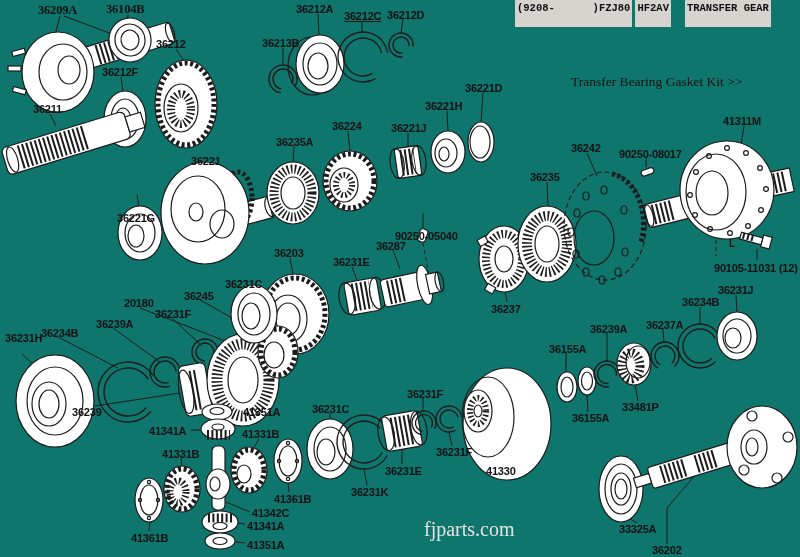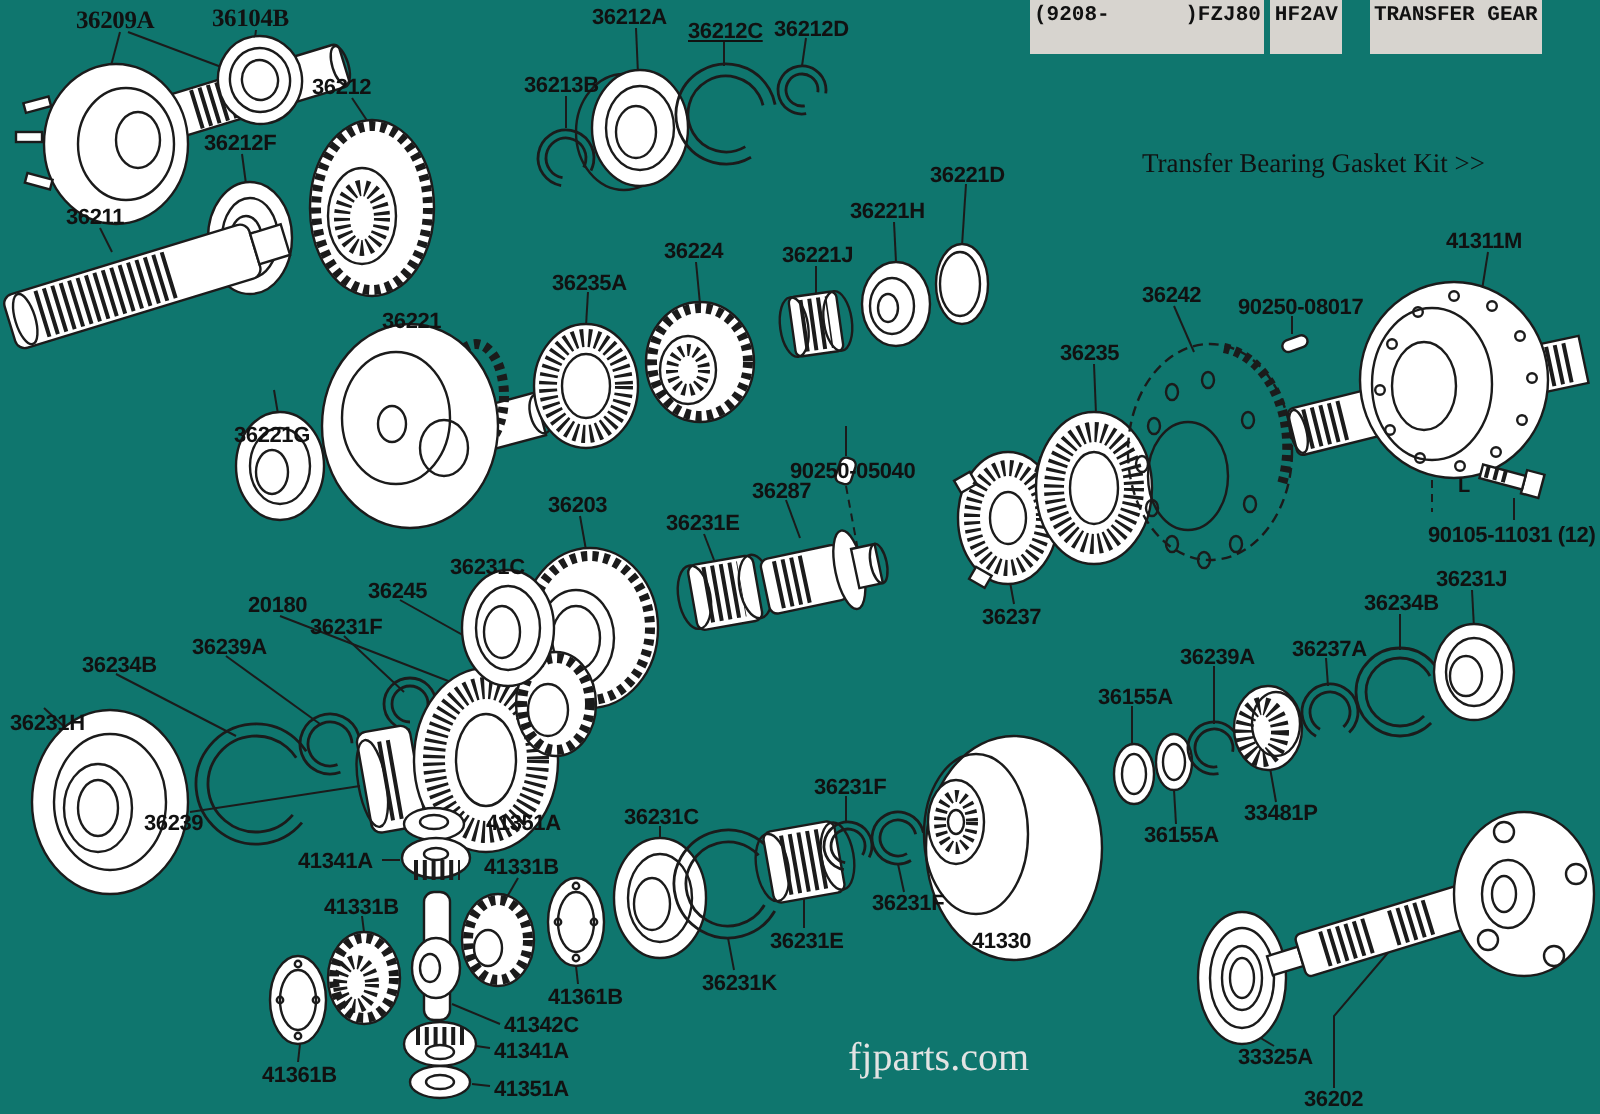--- a/index.html
+++ b/index.html
@@ -513,21 +513,21 @@
       <div class="part-label small" style="left: 729px; top: 238px;">L</div>
       <div class="part-label" style="left: 491px; top: 303px;">36237</div>
       <div class="part-label" style="left: 718px; top: 284px;">36231J</div>
       <div class="part-label" style="left: 682px; top: 296px;">36234B</div>
       <div class="part-label" style="left: 225px; top: 278px;">36231C</div>
       <div class="part-label" style="left: 184px; top: 290px;">36245</div>
       <div class="part-label" style="left: 124px; top: 297px;">20180</div>
       <div class="part-label" style="left: 155px; top: 308px;">36231F</div>
       <div class="part-label" style="left: 96px; top: 318px;">36239A</div>
       <div class="part-label" style="left: 41px; top: 327px;">36234B</div>
-      <div class="part-label" style="left: 5px; top: 356px;">36231H</div>
+      <div class="part-label" style="left: 5px; top: 332px;">36231H</div>
       <div class="part-label" style="left: 590px; top: 323px;">36239A</div>
       <div class="part-label" style="left: 646px; top: 319px;">36237A</div>
       <div class="part-label" style="left: 549px; top: 343px;">36155A</div>
       <div class="part-label" style="left: 72px; top: 406px;">36239</div>
       <div class="part-label" style="left: 243px; top: 406px;">41351A</div>
       <div class="part-label" style="left: 149px; top: 425px;">41341A</div>
       <div class="part-label" style="left: 312px; top: 403px;">36231C</div>
       <div class="part-label" style="left: 407px; top: 388px;">36231F</div>
       <div class="part-label" style="left: 242px; top: 428px;">41331B</div>
       <div class="part-label" style="left: 162px; top: 448px;">41331B</div>

